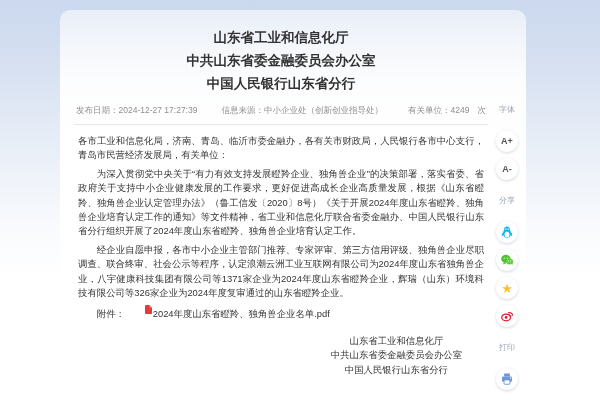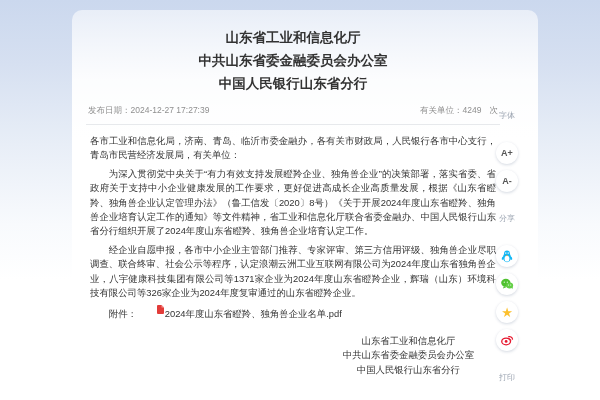--- a/index.html
+++ b/index.html
@@ -5,42 +5,42 @@
   html,body{margin:0;padding:0;}
   body{
     width:600px;height:400px;overflow:hidden;
     font-family:"Liberation Sans","DejaVu Sans",sans-serif;
   }
   .page{
     position:relative;width:600px;height:400px;
     background:linear-gradient(180deg,#cbd8ee 0%,#d6e0f1 16%,#e8eef7 36%,#f8fafd 56%,#ffffff 70%);
   }
   .card{
-    position:absolute;left:72px;top:10px;width:466px;height:350px;
+    position:absolute;left:60px;top:10px;width:466px;height:350px;
     background:linear-gradient(180deg,rgba(255,255,255,0.55) 0px,rgba(255,255,255,0.92) 70px,#ffffff 130px);
     border-radius:10px 10px 0 0;
   }
   .inner{padding:16px 38px 0 14px;}
   .doc-title{font-size:13.5px;font-weight:bold;color:#333;text-align:center;line-height:23px;}
   .meta{display:flex;justify-content:space-between;align-items:center;font-size:8.5px;color:#8f8f8f;margin-top:10px;padding:0 2px;}
   .meta-left{display:flex;gap:24px;white-space:nowrap;text-align:right;}
   .meta-views .gap{display:inline-block;width:8px;}
   .divider{height:1px;background:#e7e9ec;margin-top:7px;}
   .content{margin-top:9px;font-size:9.4px;color:#333;line-height:14.4px;text-align:justify;}
   .content p{margin:4px;}
   .indent{text-indent:2em;}
   .attachment{margin-top:14px;text-indent:2em;}
   .attachment a{color:#333;text-decoration:none;cursor:pointer;}
   .pdf-icon{display:inline-block;vertical-align:3px;margin:0 1px;}
   .signature{margin:12px 26px 0 auto;width:max-content;text-align:center;font-size:9.4px;color:#333;line-height:14.4px;}
   .rail{
     position:absolute;left:488px;top:92px;width:38px;
     display:flex;flex-direction:column;align-items:center;
   }
-  .rail-label{font-size:8px;color:#9aa3b0;margin:18px 0;}
+  .rail-label{font-size:8px;color:#9aa3b0;margin:12px 0;}
   .circle-btn{
     width:22px;height:22px;border-radius:50%;background:#fff;border:none;padding:0;
     box-shadow:0 1px 3px rgba(60,80,120,0.22);
     display:flex;align-items:center;justify-content:center;
     margin:3px 0;cursor:pointer;
   }
   .font-btn-text{font-size:9px;color:#555;font-weight:bold;line-height:1;}
   .circle-btn svg{display:block;}
   .star-glyph{color:#fcc02e;font-size:13px;line-height:1;}
 </style>
@@ -54,20 +54,21 @@
 
       <div class="doc-title">
         <div>山东省工业和信息化厅</div>
         <div>中共山东省委金融委员会办公室</div>
         <div>中国人民银行山东省分行</div>
       </div>
 
       <div class="meta">
         <div class="meta-left">
           <span><span>发布日期：</span><span>2024-12-27 17:27:39</span></span>
+          <span><span>信息来源：</span><span>中小企业处（创新创业指导处）</span></span>
         </div>
         <div class="meta-views">
           <span>有关单位：</span><span>4249</span><span class="gap"></span><span>次</span>
         </div>
       </div>
 
       <div class="divider"></div>
 
       <div class="content">
         <p>各市工业和信息化局，济南、青岛、临沂市委金融办，各有关市财政局，人民银行各市中心支行，青岛市民营经济发展局，有关单位：</p>

